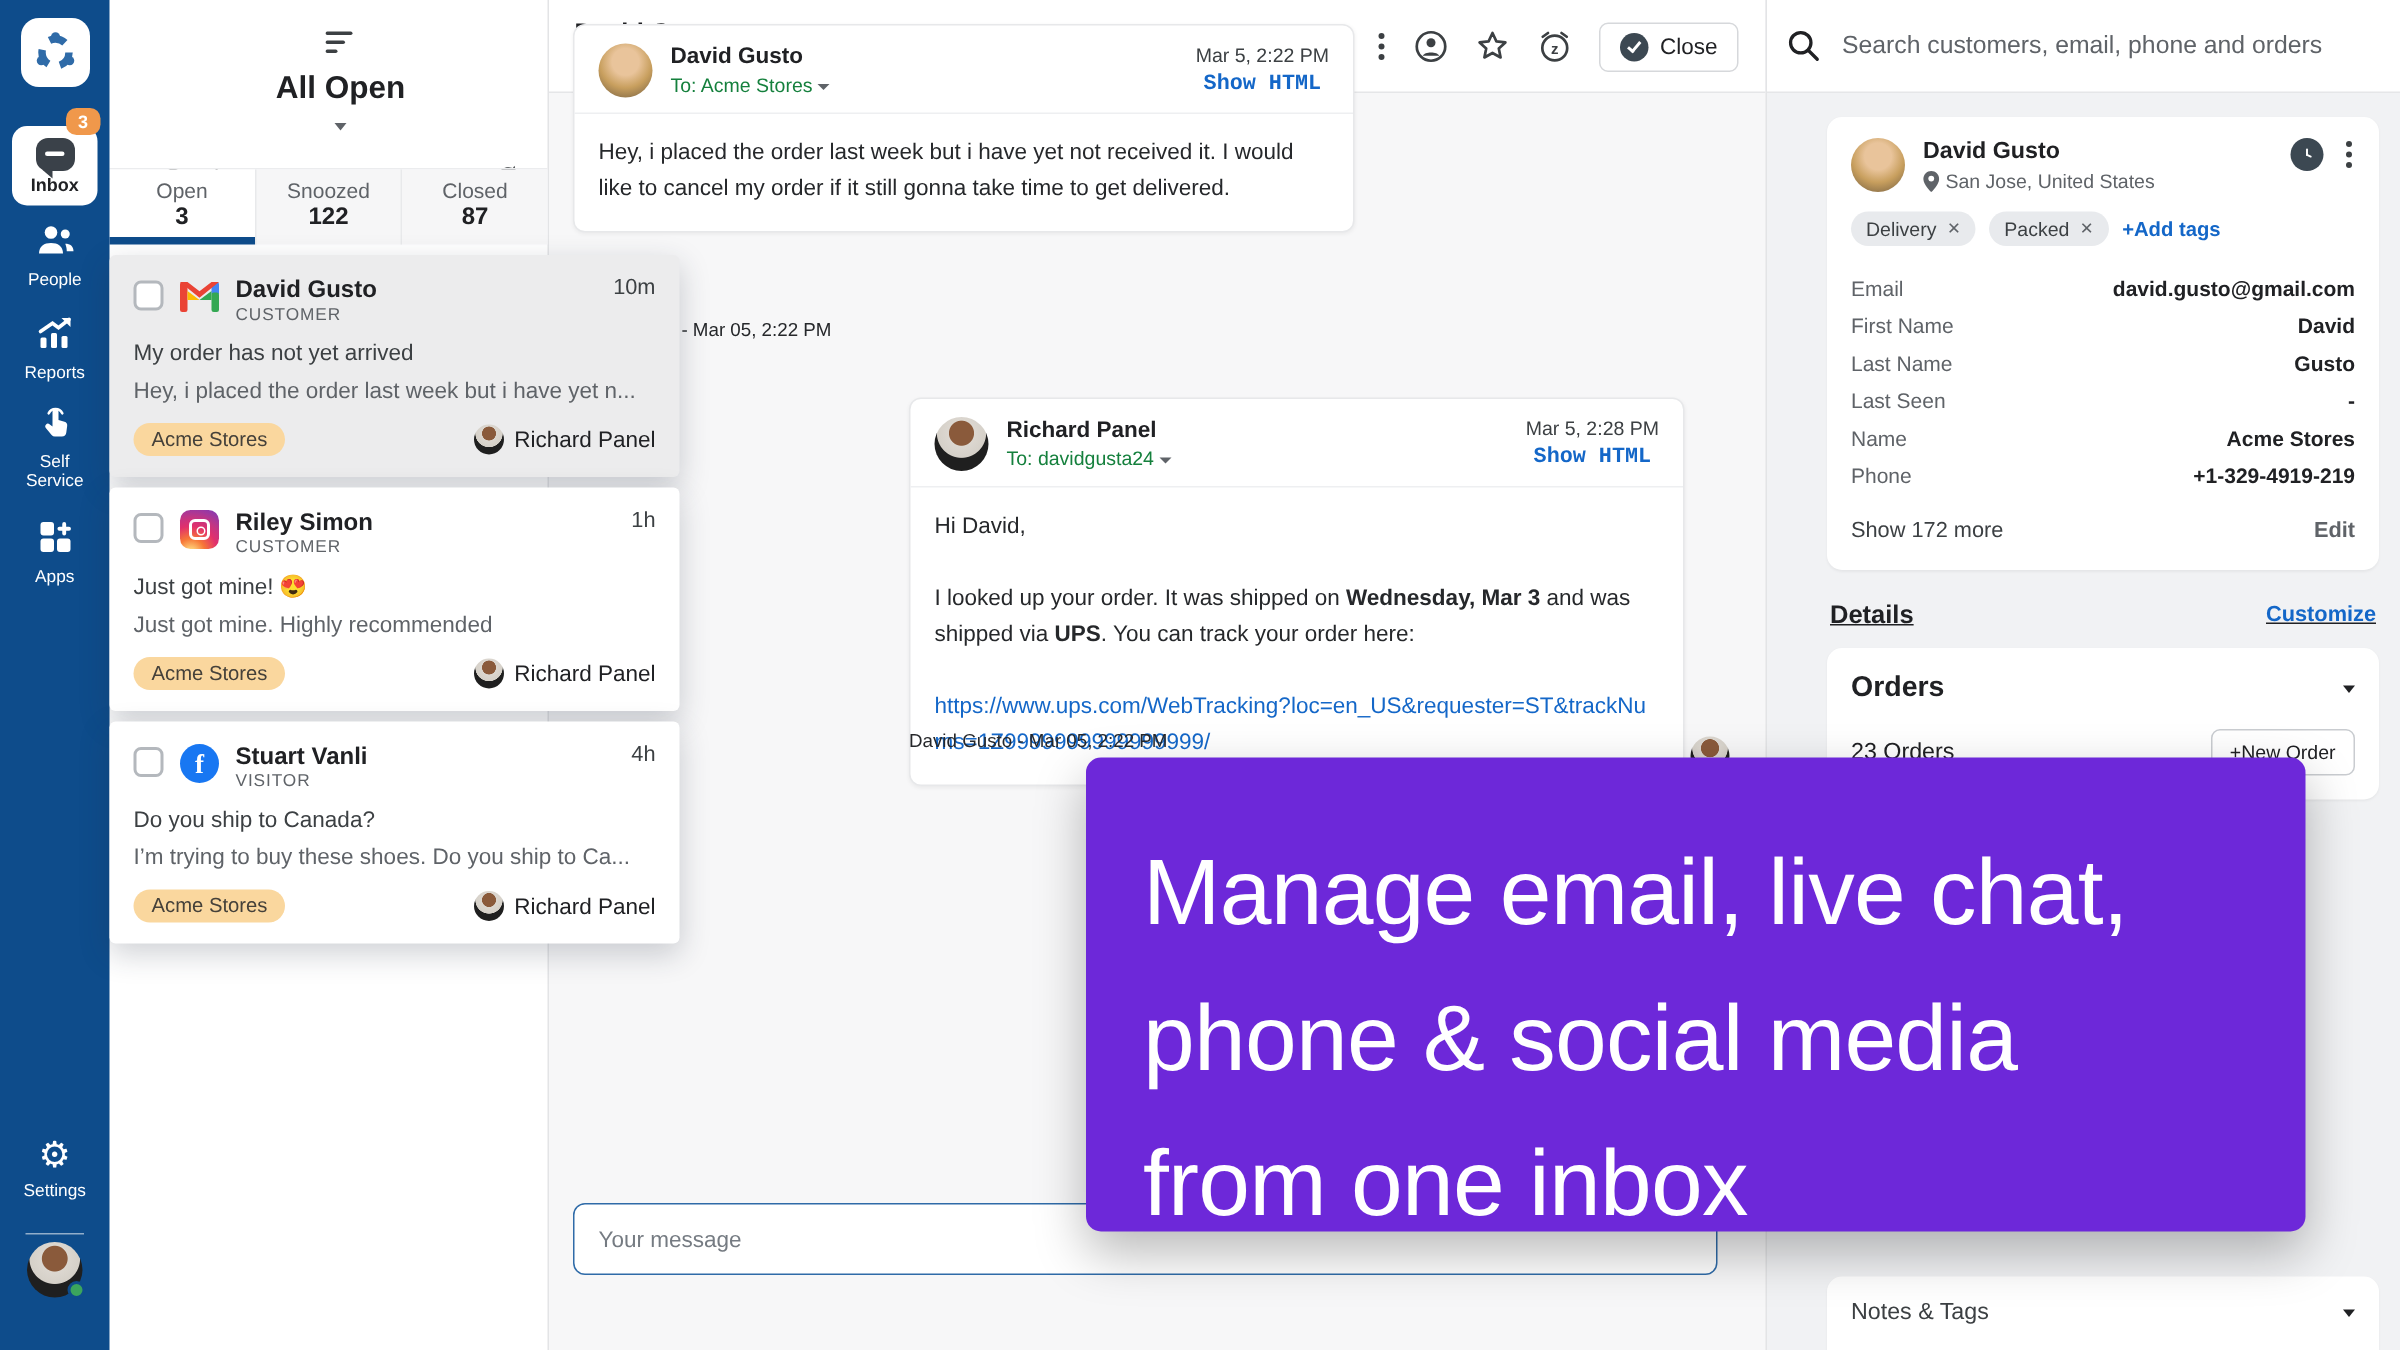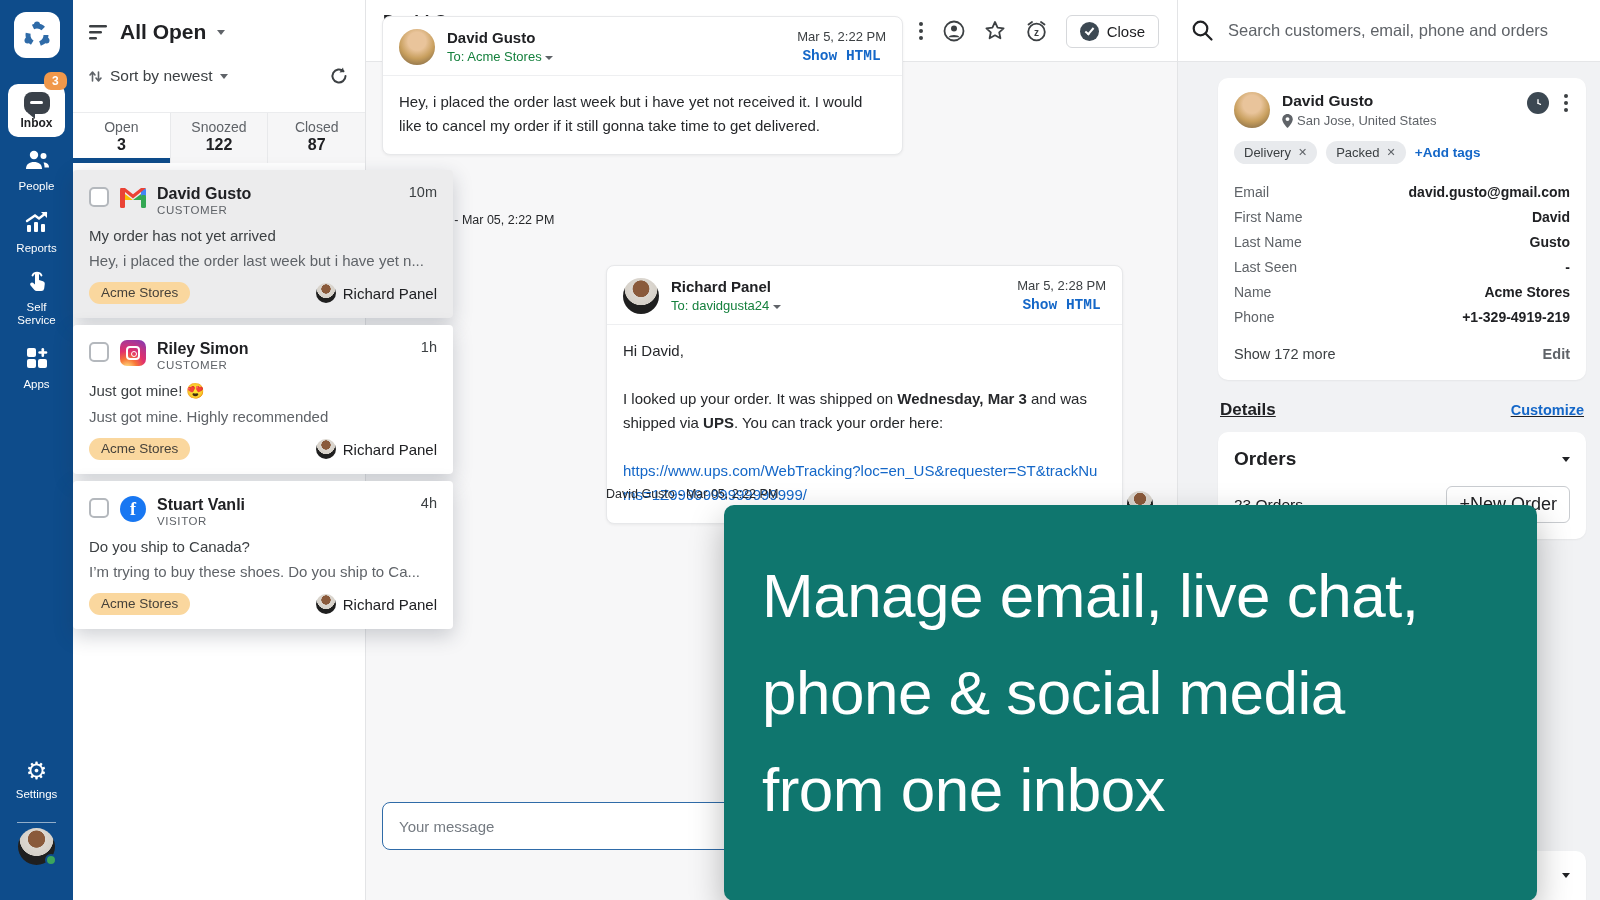--- a/index.html
+++ b/index.html
@@ -23,21 +23,21 @@
   .bubble:after { content:""; position:absolute; left:4px; bottom:-5px; border-left:7px solid transparent;
                   border-top:6px solid #3A4149; }
   .bubble .dash { position:absolute; left:6px; top:9px; width:13px; height:3px; background:#fff; border-radius:2px; }
   .divider-side { position:absolute; left:17px; top:822px; width:39px; height:1px; background:rgba(255,255,255,.55); }
   .avatar { border-radius:50%; background:radial-gradient(circle at 50% 30%, #8a5a3b 26%, #dcd7d0 28%, #d5d0c8 52%, #1f1f1f 54%); }
   .avatar.blond { background:radial-gradient(circle at 50% 34%, #e9c49b 30%, #c89f5e 58%, #6e5a3f 100%); }
   .status-dot { position:absolute; width:12px; height:12px; background:#3BA55D; border:2px solid #0E4C8B; border-radius:50%; }
   
   #list-col { position:absolute; left:73px; top:0; width:293px; height:900px; background:#fff;
               border-right:1px solid #E3E4E6; }
-  .list-head { display:flex; align-items:center; gap:11px; padding:20px 0 0 16px; }
+  .list-head { display:flex; align-items:center; gap:11px; padding:20px 0 0 16px;flex-direction:column; }
   .list-title { font-size:21px; font-weight:700; }
   .sort-row { display:flex; align-items:center; gap:7px; padding:22px 16px 0 15px; color:#3C4043; font-size:15.5px; }
   .tabs { position:absolute; left:0; top:112px; width:100%; height:51px; display:flex; border-top:1px solid #EBECEE; }
   .tab { flex:1; text-align:center; padding-top:6px; background:#F6F6F7; border-left:1px solid #E8E9EB; position:relative; }
   .tab:first-child { border-left:none; }
   .tab.active { background:#fff; }
   .tab.active:after { content:""; position:absolute; left:0; bottom:0; width:100%; height:5px; background:#0E4C8B; }
   .tab .t1 { font-size:14px; color:#5F6368; }
   .tab .t2 { font-size:16px; font-weight:700; color:#202124; margin-top:1px; }
   
@@ -119,25 +119,25 @@
   .show-more { color:#3C4043; }
   .edit { color:#5F6368;font-weight:bold; }
   .details-row { display:flex; justify-content:space-between; align-items:center; margin:20px 2px 12px;text-decoration:underline; }
   .details-title { font-size:17px; font-weight:700; }
   .customize { font-size:14.5px; font-weight:700; color:#1467C8; }
   .orders-card { padding:16px; }
   .orders-head { display:flex; justify-content:space-between; align-items:center; }
   .orders-title { font-size:19px; font-weight:700; }
   .orders-row { display:flex; justify-content:space-between; align-items:center; margin-top:16px; }
   .orders-count { font-size:15.5px; }
-  .btn-new-order { border:1px solid #C9CCD0; background:#fff; border-radius:6px; padding:7px 12px; font-size:18px; color:#202124; }
+  .btn-new-order { border:1px solid #C9CCD0; background:#fff; border-radius:6px; padding:7px 12px; font-size:13px; color:#202124; }
   .notes-card { position:absolute; left:40px; right:14px; top:851px; height:60px; padding:15px 16px 0;
                 display:flex; justify-content:space-between; color:#3C4043; font-size:15.5px; }
   
-  #banner { position:absolute; left:724px; top:505px; width:813px; height:396px; background:#0f766e; border-radius:10px;
+  #banner { position:absolute; left:724px; top:505px; width:813px; height:316px; background:#6d28d9; border-radius:10px;
             z-index:20; box-shadow:0 14px 34px rgba(0,0,0,.28); color:#fff; padding:42px 0 0 38px; }
   #banner .bl { font-size:62px; font-weight:500; line-height:97px; letter-spacing:-.5px; white-space:nowrap; }
 </style>
 </head>
 <body>
 
 <div id="sidebar">
   <div class="logo-card">
     <svg width="30" height="30" viewBox="0 0 30 30">
       <circle cx="15" cy="15" r="9" fill="none" stroke="#2F6BA8" stroke-width="5" stroke-dasharray="11 8"></circle>

